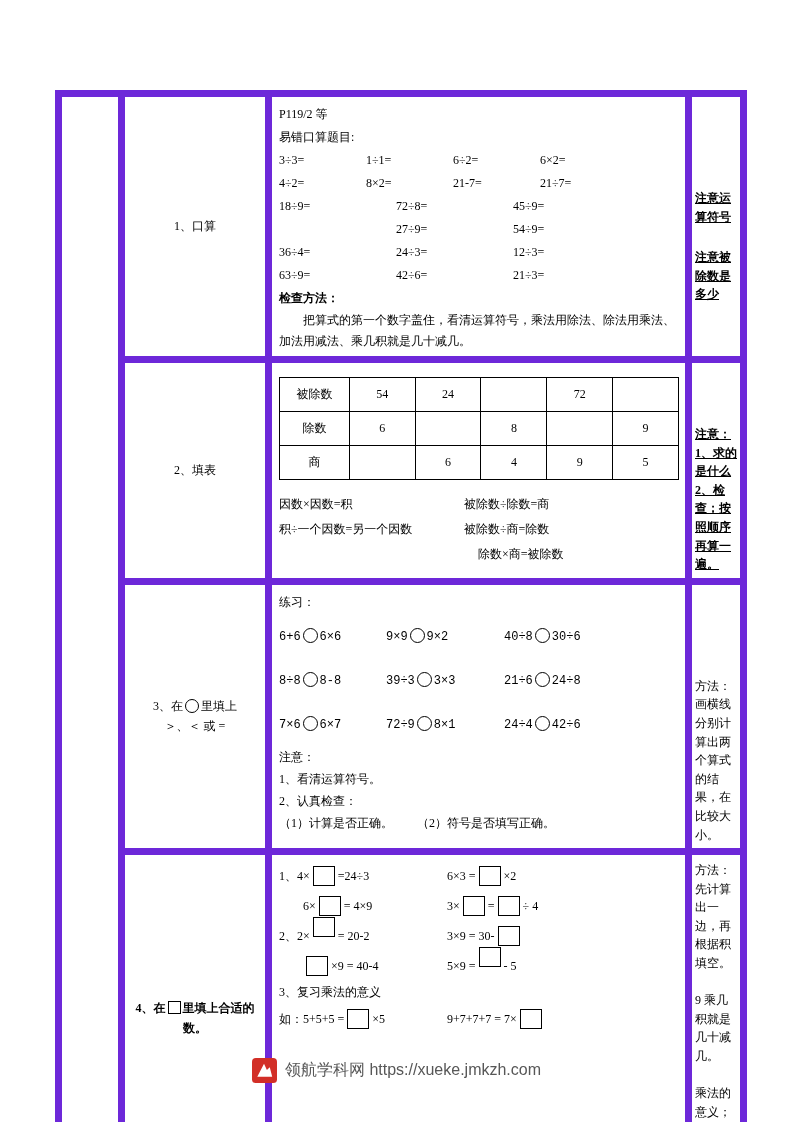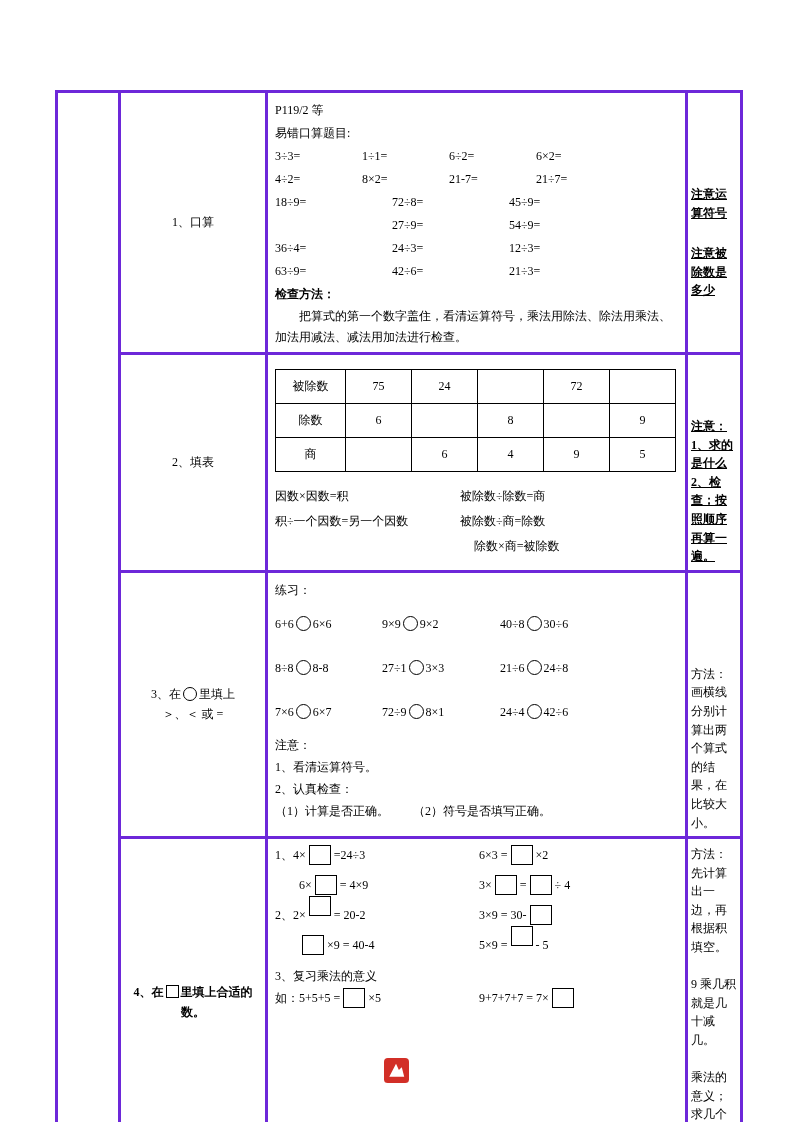--- a/index.html
+++ b/index.html
@@ -5,21 +5,21 @@
   * { margin:0; padding:0; box-sizing:border-box; }
   html,body { background:#fff; }
   body {
     width:793px; height:1122px; position:relative;
     font-family:"Liberation Serif","DejaVu Serif",serif;
     color:#000;
   }
   .sheet { position:relative; width:793px; height:1122px; background:#fff; overflow:hidden; }
 
   table.main-table { position:absolute; left:55px; top:90px; border-collapse:collapse; table-layout:fixed; }
-  table.main-table > tbody > tr > td { border:3px solid #6d28d9; vertical-align:top; font-size:12px; padding:0; }
+  table.main-table > tbody > tr > td { border:7px solid #6d28d9; vertical-align:top; font-size:12px; padding:0; }
 
   .margin-cell { background:#fff; }
   .label-cell { vertical-align:middle !important; text-align:center; font-size:12px; line-height:1.7; padding:0 4px !important; }
   .content-cell { padding:6px 6px 4px 7px !important; }
   .note-cell { font-size:10.5px; line-height:1.55; padding:4px 3px !important; }
   .note-cell.bold { font-weight:bold;text-decoration:underline; }
   .pre { white-space:pre-line; }
 
   
   .line { height:23px; line-height:23px; overflow:hidden; }
@@ -34,28 +34,28 @@
   table.fill-table { border-collapse:collapse; table-layout:fixed; margin:8px 0 12px 0; }
   table.fill-table td { border:1px solid #000; width:66px; height:34px; text-align:center; font-size:12px; vertical-align:middle; }
   table.fill-table td.fh { width:70px; }
   .formula-line { font-weight:normal; height:25px; line-height:25px; }
   .f-left { display:inline-block; width:185px; }
   .f-ind { padding-left:14px; }
   .note2 { padding-top:62px !important; }
 
   
   .pair-line { display:grid; grid-template-columns:107px 118px auto; align-items:center; height:44px; }
-  .pair { white-space:nowrap; }
+  .pair { white-space:nowrap;font-family:Liberation Mono, monospace; }
   .circle { display:inline-block; width:15px; height:15px; border:1px solid #000; border-radius:50%; vertical-align:-3px; margin:0 2px; }
   .lcircle { display:inline-block; width:14px; height:14px; border:1px solid #000; border-radius:50%; vertical-align:-3px; margin:0 2px; }
   .n-line { height:22px; line-height:22px; }
   .note3 { padding-top:92px !important; }
 
   
-  .ex4-line { display:flex; align-items:flex-start; height:30px;gap:36px; }
+  .ex4-line { display:flex; align-items:center; height:30px; }
   .ex4-g1 { width:168px; display:flex; align-items:center; flex:none; }
   .ex4-g2 { display:flex; align-items:center; }
   .indent { padding-left:24px; }
   .fbox { display:inline-block; width:22px; height:20px; border:1px solid #000; margin:0 3px; flex:none; }
   .raised { position:relative; top:-9px; }
   .lbox { display:inline-block; width:13px; height:13px; border:1px solid #000; vertical-align:-2px; margin:0 2px; }
   .label4 { font-size:11px;font-weight:bold; }
   .note4 { padding-top:6px !important; }
   .side-title { font-weight:normal; }
 
@@ -97,38 +97,38 @@
         <div class="line cols3">
           <span></span><span>27÷9=</span><span>54÷9=</span>
         </div>
         <div class="line cols3">
           <span>36÷4=</span><span>24÷3=</span><span>12÷3=</span>
         </div>
         <div class="line cols3">
           <span>63÷9=</span><span>42÷6=</span><span>21÷3=</span>
         </div>
         <div class="check-title">检查方法：</div>
-        <div class="check-body">把算式的第一个数字盖住，看清运算符号，乘法用除法、除法用乘法、加法用减法、减法用加法进行检查。</div>
+        <div class="check-body">把算式的第一个数字盖住，看清运算符号，乘法用除法、除法用乘法、加法用减法、乘几积就是几十减几。</div>
       </td>
       <td class="note-cell bold note1">
         <div>注意运算符号</div>
         <div class="nt-gap">注意被除数是多少</div>
       </td>
     </tr>
 
     <tr style="height:215px">
       <td class="label-cell">
         <div>2、填表</div>
       </td>
       <td class="content-cell">
         <table class="fill-table">
           <tbody>
           <tr>
             <td class="fh">被除数</td>
-            <td>75</td>
+            <td>54</td>
             <td>24</td>
             <td></td>
             <td>72</td>
             <td></td>
           </tr>
           <tr>
             <td class="fh">除数</td>
             <td>6</td>
             <td></td>
             <td>8</td>
@@ -170,21 +170,21 @@
       <td class="content-cell">
         <div class="line">练习：</div>
 
         <div class="pair-line">
           <span class="pair"><span>6+6</span><span class="circle"></span><span>6×6</span></span>
           <span class="pair"><span>9×9</span><span class="circle"></span><span>9×2</span></span>
           <span class="pair"><span>40÷8</span><span class="circle"></span><span>30÷6</span></span>
         </div>
         <div class="pair-line">
           <span class="pair"><span>8÷8</span><span class="circle"></span><span>8-8</span></span>
-          <span class="pair"><span>27÷1</span><span class="circle"></span><span>3×3</span></span>
+          <span class="pair"><span>39÷3</span><span class="circle"></span><span>3×3</span></span>
           <span class="pair"><span>21÷6</span><span class="circle"></span><span>24÷8</span></span>
         </div>
         <div class="pair-line">
           <span class="pair"><span>7×6</span><span class="circle"></span><span>6×7</span></span>
           <span class="pair"><span>72÷9</span><span class="circle"></span><span>8×1</span></span>
           <span class="pair"><span>24÷4</span><span class="circle"></span><span>42÷6</span></span>
         </div>
 
         <div class="n-line">注意：</div>
         <div class="n-line">1、看清运算符号。</div>
@@ -277,15 +277,19 @@
     </tbody>
   </table>
 
   <div class="footer">
     <span style="line-height:0;">
       <svg width="25" height="25" viewBox="0 0 26 26" aria-hidden="true">
         <rect width="26" height="26" rx="4" fill="#d22f27"></rect>
         <path d="M5.5 19.5 L12.5 6 L15.5 12.5 L18.5 9.5 L21 19.5 Z" fill="#ffffff"></path>
       </svg>
     </span>
+    <span class="footer-text">
+      <span>领航学科网</span>
+      <span>https://xueke.jmkzh.com</span>
+    </span>
   </div>
 
 </div>
 
 </body></html>

